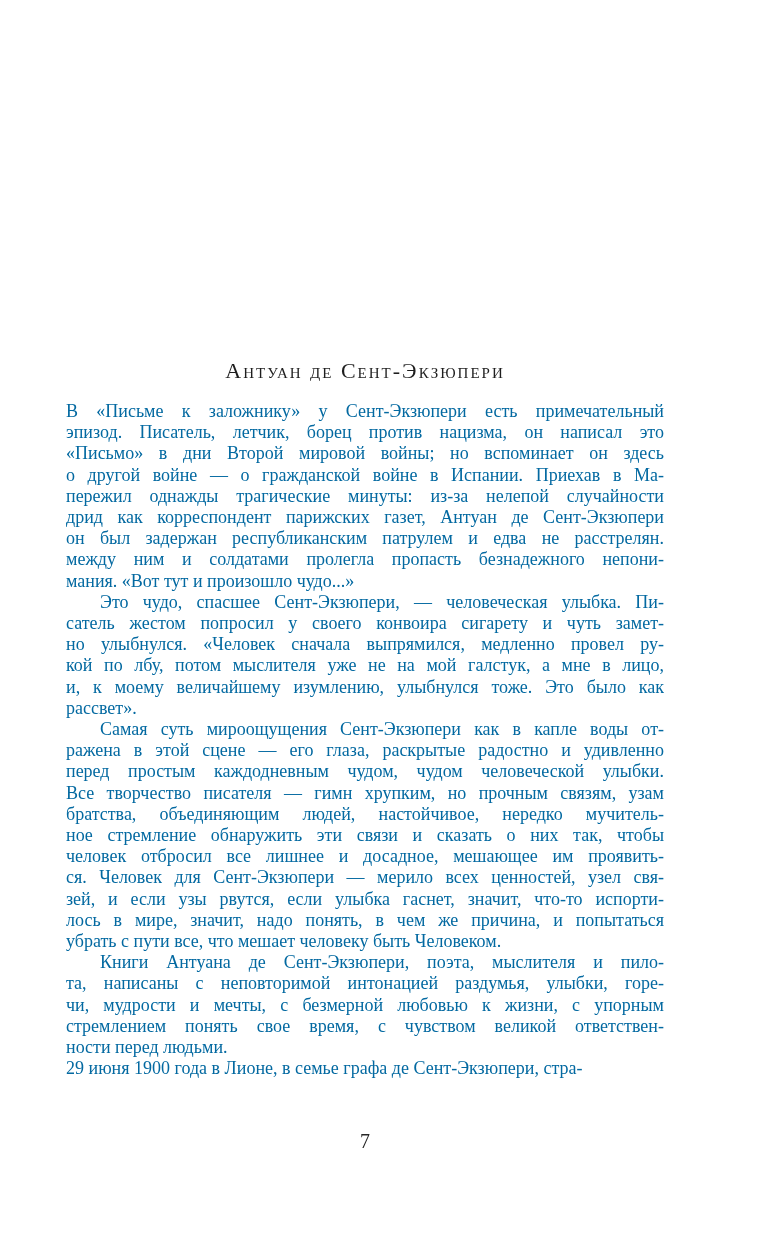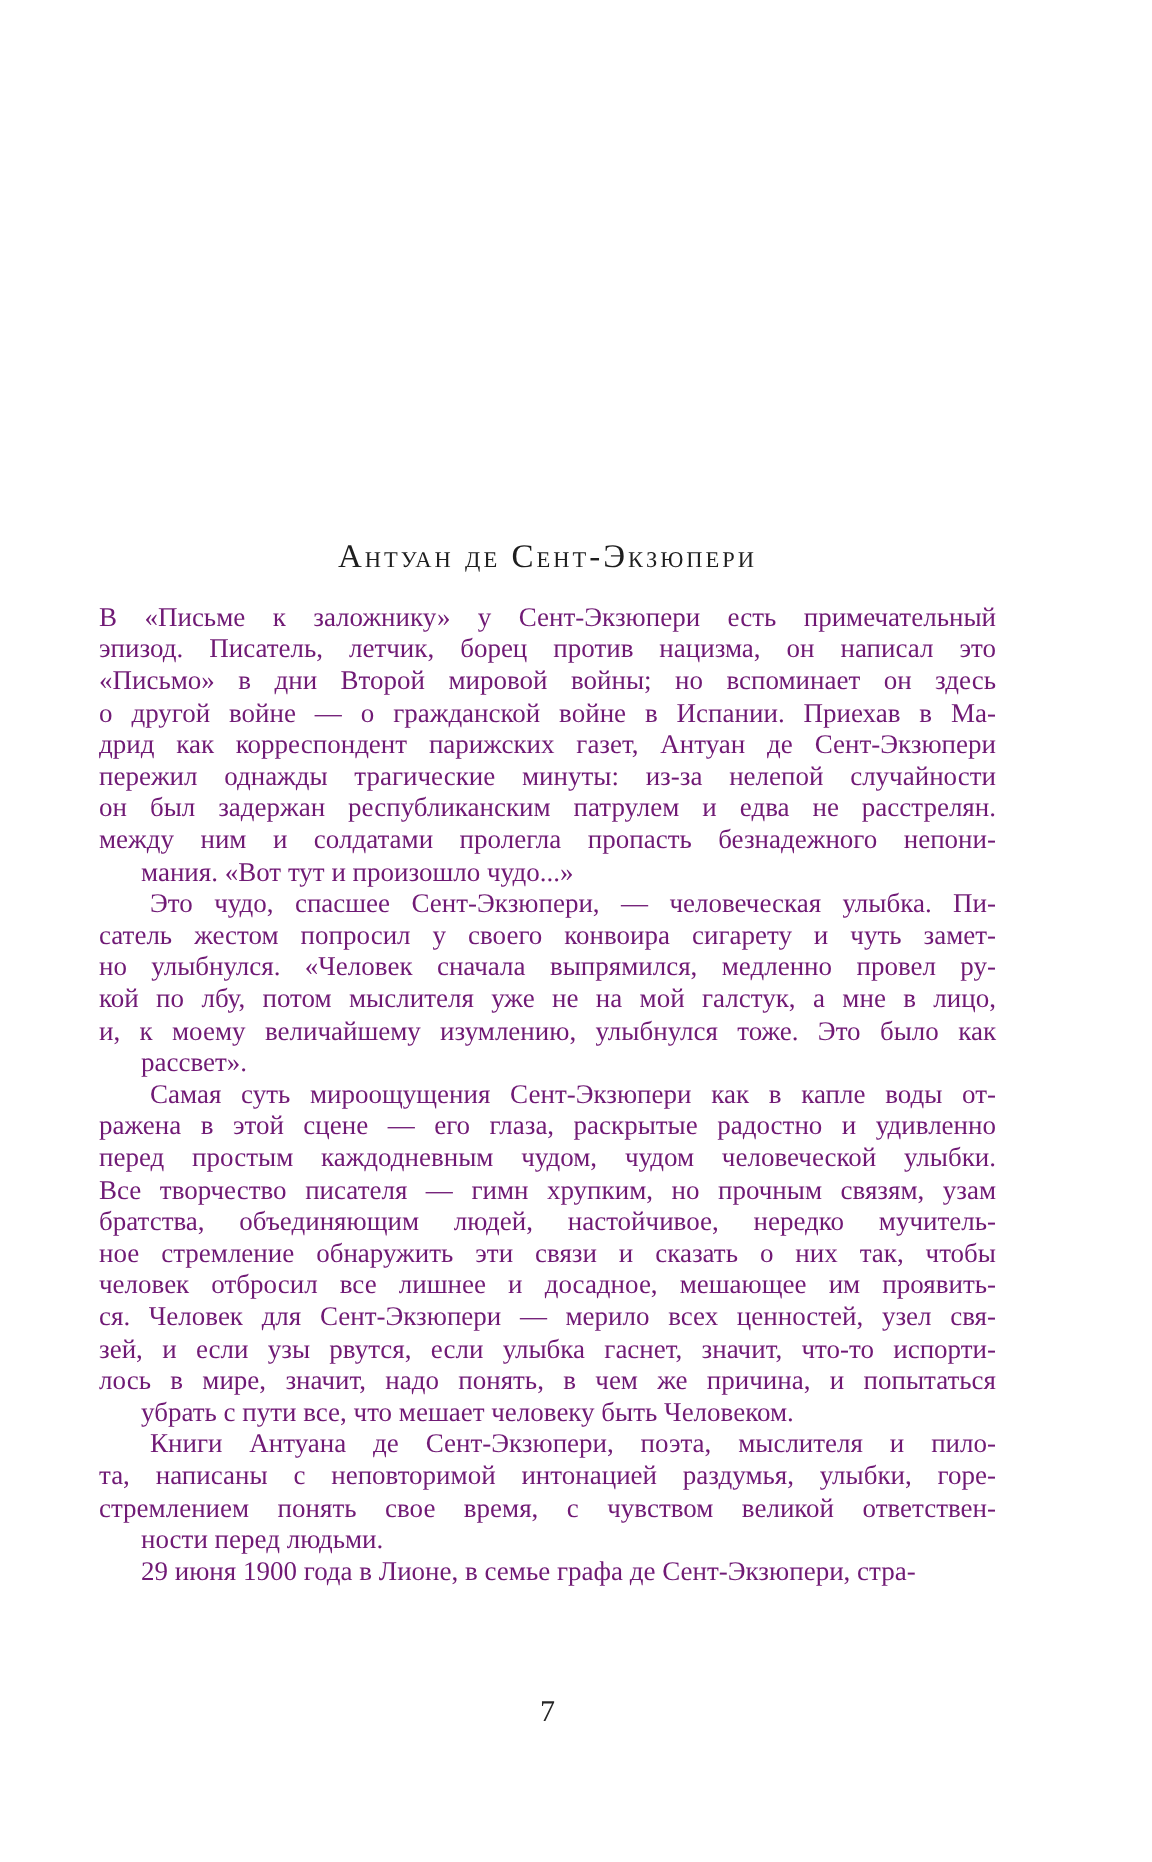--- a/index.html
+++ b/index.html
@@ -30,32 +30,31 @@
     letter-spacing: 2px;
     color: #1e1e1e;
   }
   .body-text {
     position: absolute;
     top: 401px;
     left: 66px;
     width: 598px;
     font-size: 18px;
     line-height: 21.2px;
-    color: #701a75;
+    color: #0369a1;
   }
   .paragraph {
     margin: 0;
   }
   .line {
     text-align: justify;
     text-align-last: justify;
   }
   .line.last {
     text-align-last: left;
-    margin-left: 28px;
   }
   .line.first-indent {
     text-indent: 34px;
   }
   .page-number {
     position: absolute;
     top: 1128px;
     left: 66px;
     width: 598px;
     text-align: center;
@@ -68,22 +67,22 @@
 <body>
 
 <div class="page">
   <h1 class="page-title">Антуан де Сент-Экзюпери</h1>
   <div class="body-text">
       <div class="paragraph">
         <div class="line">В «Письме к заложнику» у Сент-Экзюпери есть примечательный</div>
         <div class="line">эпизод. Писатель, летчик, борец против нацизма, он написал это</div>
         <div class="line">«Письмо» в дни Второй мировой войны; но вспоминает он здесь</div>
         <div class="line">о другой войне — о гражданской войне в Испании. Приехав в Ма-</div>
+        <div class="line">пережил однажды трагические минуты: из-за нелепой случайности</div>
         <div class="line">дрид как корреспондент парижских газет, Антуан де Сент-Экзюпери</div>
-        <div class="line">пережил однажды трагические минуты: из-за нелепой случайности</div>
         <div class="line">он был задержан республиканским патрулем и едва не расстрелян.</div>
         <div class="line">между ним и солдатами пролегла пропасть безнадежного непони-</div>
         <div class="line last">мания. «Вот тут и произошло чудо...»</div>
       </div>
       <div class="paragraph">
         <div class="line first-indent">Это чудо, спасшее Сент-Экзюпери, — человеческая улыбка. Пи-</div>
         <div class="line">сатель жестом попросил у своего конвоира сигарету и чуть замет-</div>
         <div class="line">но улыбнулся. «Человек сначала выпрямился, медленно провел ру-</div>
         <div class="line">кой по лбу, потом мыслителя уже не на мой галстук, а мне в лицо,</div>
         <div class="line">и, к моему величайшему изумлению, улыбнулся тоже. Это было как</div>
@@ -98,20 +97,21 @@
         <div class="line">ное стремление обнаружить эти связи и сказать о них так, чтобы</div>
         <div class="line">человек отбросил все лишнее и досадное, мешающее им проявить-</div>
         <div class="line">ся. Человек для Сент-Экзюпери — мерило всех ценностей, узел свя-</div>
         <div class="line">зей, и если узы рвутся, если улыбка гаснет, значит, что-то испорти-</div>
         <div class="line">лось в мире, значит, надо понять, в чем же причина, и попытаться</div>
         <div class="line last">убрать с пути все, что мешает человеку быть Человеком.</div>
       </div>
       <div class="paragraph">
         <div class="line first-indent">Книги Антуана де Сент-Экзюпери, поэта, мыслителя и пило-</div>
         <div class="line">та, написаны с неповторимой интонацией раздумья, улыбки, горе-</div>
+        <div class="line">чи, мудрости и мечты, с безмерной любовью к жизни, с упорным</div>
         <div class="line">стремлением понять свое время, с чувством великой ответствен-</div>
         <div class="line last">ности перед людьми.</div>
       </div>
       <div class="paragraph">
         <div class="line last">29 июня 1900 года в Лионе, в семье графа де Сент-Экзюпери, стра-</div>
       </div>
     </div>
   <div class="page-number">7</div>
 </div>
 

